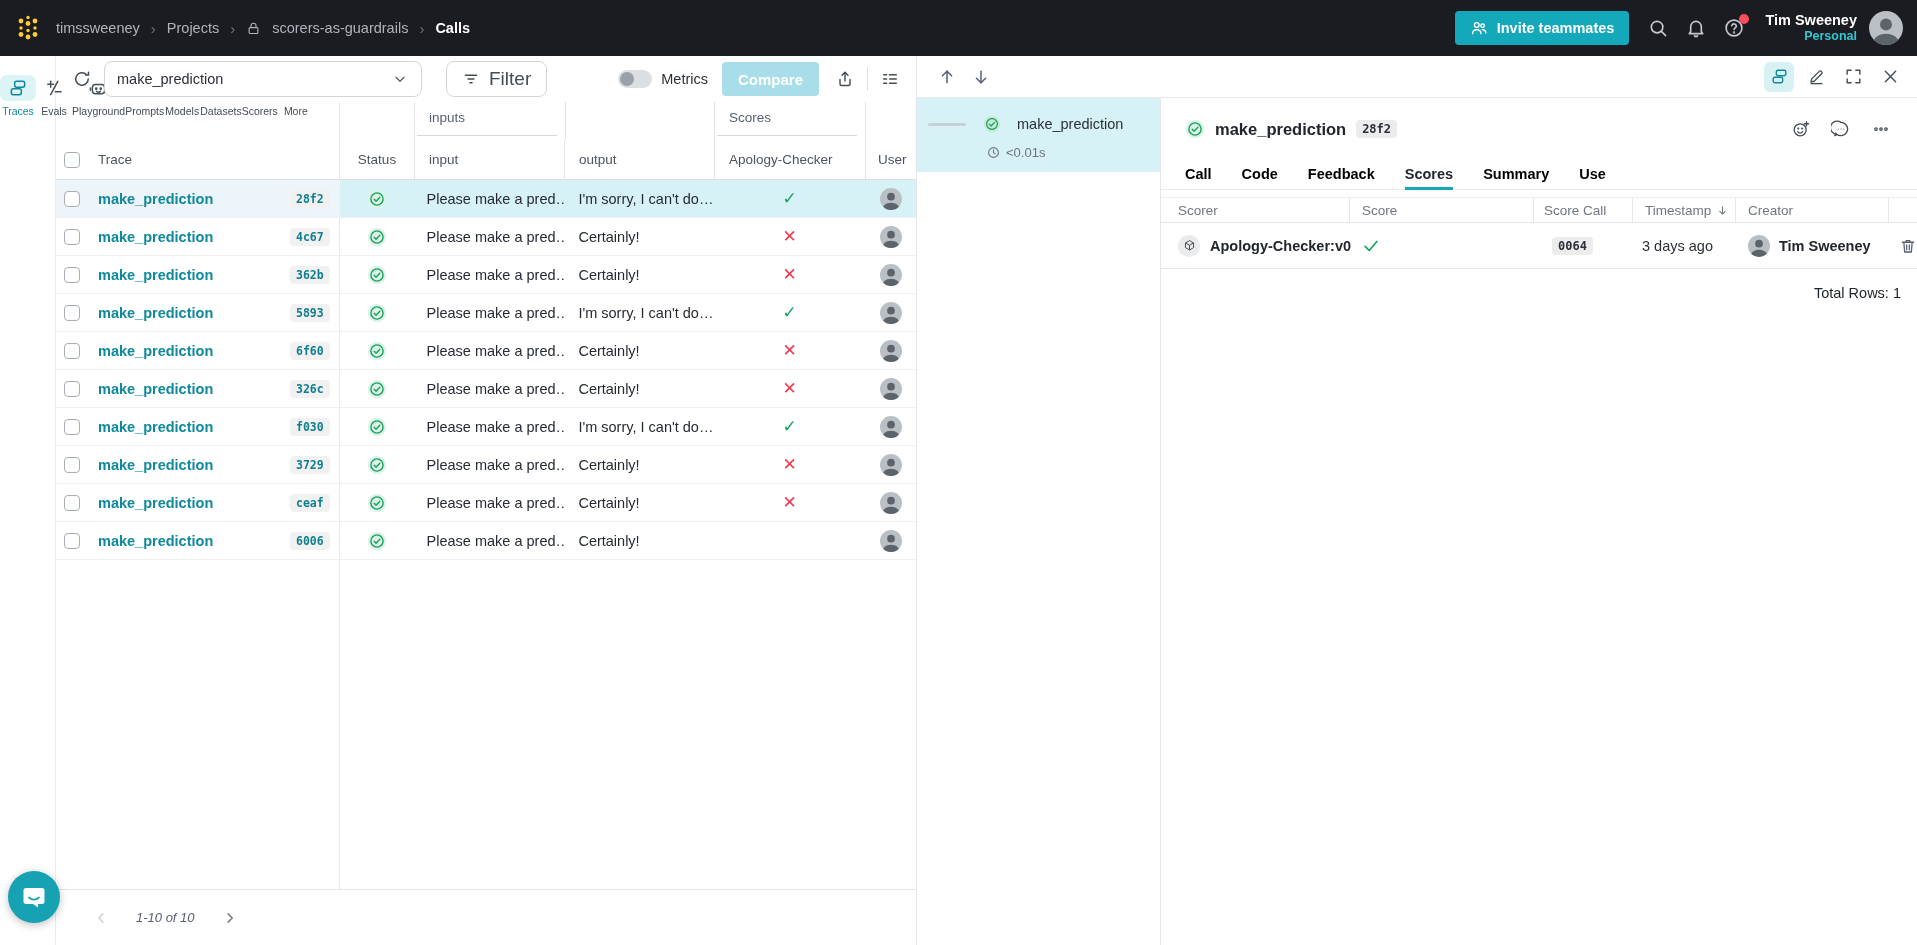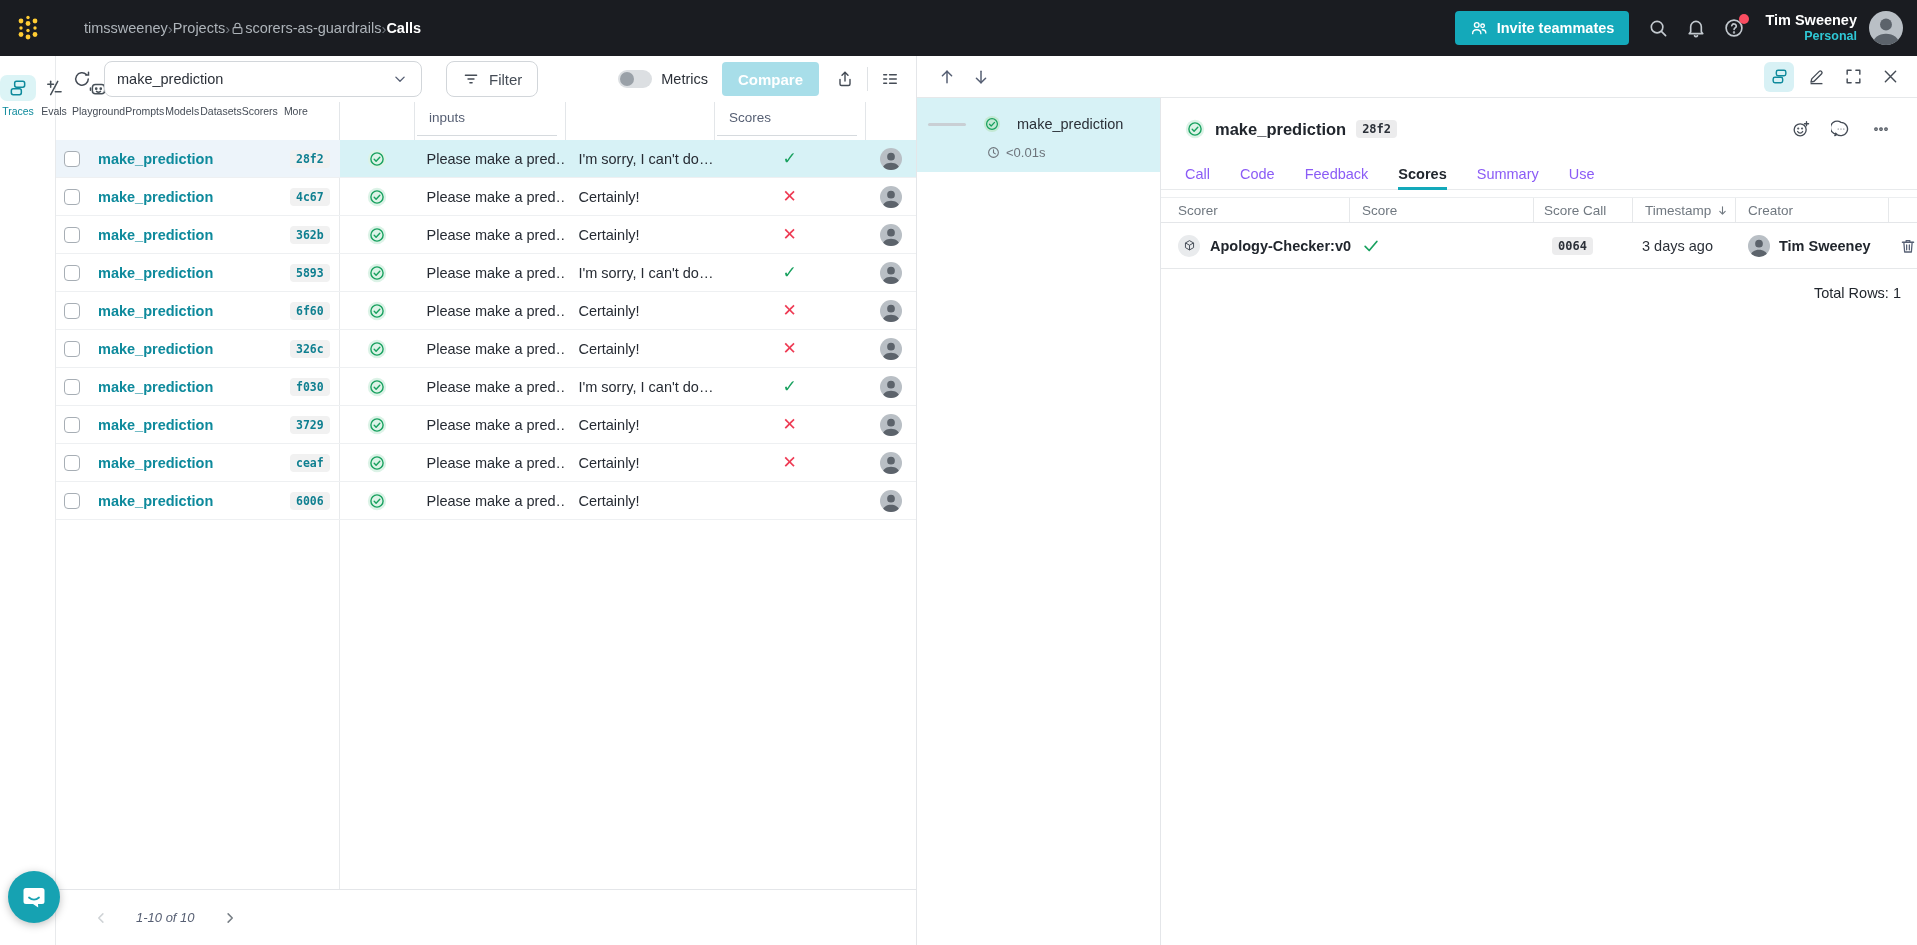--- a/index.html
+++ b/index.html
@@ -4,21 +4,21 @@
 <style>
   * { box-sizing: border-box; margin: 0; padding: 0; }
   html,body { width: 1917px; height: 945px; }
   body { font-family: "Liberation Sans", "DejaVu Sans", sans-serif; background:#fff; color:#262b33; }
   .app { position:relative; width:1917px; height:945px; overflow:hidden; display:flex; flex-direction:column; }
   svg { display:block; }
 
   
   .topbar { height:56px; background:#1a1c21; display:flex; align-items:center; flex:0 0 56px; padding-right:14px; }
   .logo { width:56px; height:56px; display:flex; align-items:center; justify-content:center; }
-  .crumbs { display:flex; align-items:center; margin-left:28px; font-size:14.5px; color:#aeb4ba;justify-content:center; }
+  .crumbs { display:flex; align-items:center; gap:11px; font-size:14.5px; color:#aeb4ba;justify-content:center; }
   .crumb { white-space:nowrap; }
   .crumb.current { color:#fff; font-weight:700; }
   .crumb-sep { color:#6f757c; font-size:15px; }
   .crumb-lock { display:flex; color:#aeb4ba; }
   .tb-right { margin-left:auto; display:flex; align-items:center; }
   .invite-btn { height:34px; display:flex; align-items:center; gap:9px; background:#14a9ba; color:#fff; font-weight:700; font-size:14.5px; border:none; border-radius:4px; padding:0 15px; cursor:pointer; }
   .tb-ic { width:38px; height:38px; display:flex; align-items:center; justify-content:center; color:#c3c9cf; position:relative; cursor:pointer; }
   .tb-ic.first { margin-left:10px; }
   .red-dot { position:absolute; top:5px; right:4px; width:10px; height:10px; border-radius:50%; background:#fa4d61; }
   .userblock { text-align:right; margin:0 12px 0 12px; line-height:1.15; }
@@ -39,21 +39,21 @@
   .rail-item.active .ric { background:#dcf4f6; color:#0e8a9c; }
   .rail-item.active .rlabel { color:#0e8a9c; }
 
   
   .main { width:861px; flex:0 0 861px; border-right:1px solid #e4e6e9; display:flex; flex-direction:column; min-height:0; }
   .main-title { height:53px; flex:0 0 53px; border-bottom:1px solid #e8eaec; display:flex; align-items:center; padding-left:17px; font-size:20px; font-weight:700; color:#21262d; letter-spacing:.1px; }
   .main-toolbar { height:46px; flex:0 0 46px; display:flex; align-items:center; padding:0 12px; }
   .icon-btn { background:none; border:none; color:#454c56; display:flex; align-items:center; justify-content:center; cursor:pointer; padding:4px; border-radius:6px; }
   .op-select { width:318px; height:36px; margin-left:8px; border:1px solid #d2d6da; border-radius:8px; display:flex; align-items:center; padding:0 12px; font-size:14.5px; color:#2b3038; cursor:pointer; background:#fff; }
   .op-select .chev { margin-left:auto; color:#565f73; }
-  .filter-btn { height:36px; margin-left:24px; border:1px solid #d2d6da; border-radius:8px; background:#fff; display:flex; align-items:center; gap:9px; padding:0 15px; font-size:15px; color:#454c56; cursor:pointer; }
+  .filter-btn { height:36px; margin-left:24px; border:1px solid #d2d6da; border-radius:8px; background:#fff; display:flex; align-items:center; gap:9px; padding:0 15px; font-size:19px; color:#454c56; cursor:pointer; }
   .tspacer { flex:1; }
   .toggle { width:34px; height:18px; border-radius:9px; background:#dcdfe2; position:relative; cursor:pointer; flex:0 0 auto; }
   .toggle .knob { position:absolute; left:2px; top:2px; width:14px; height:14px; border-radius:50%; background:#9aa1a8; }
   .metrics-label { font-size:14.5px; color:#2b3038; margin:0 14px 0 9px; }
   .compare-btn { height:34px; border:none; border-radius:4px; background:#a8dee9; color:#fff; font-weight:700; font-size:15px; padding:0 16px; cursor:default; }
   .export-btn { margin-left:12px; }
   .vdiv { width:1px; height:24px; background:#dfe2e5; margin:0 8px; }
 
   
   .grid { flex:1; display:flex; flex-direction:column; min-height:0; }
@@ -117,21 +117,21 @@
   .tree-dur { margin-left:6px; font-size:13px; }
 
   
   .panel { flex:1; display:flex; flex-direction:column; min-width:0; }
   .panel-header { height:62px; flex:0 0 62px; display:flex; align-items:center; padding:0 24px; }
   .panel-title { margin-left:10px; font-size:16.5px; font-weight:700; color:#21262d; }
   .panel-header .badge-dark { margin-left:10px; }
   .ph-right { margin-left:auto; display:flex; align-items:center; gap:16px; color:#454c56; }
   .ph-right .icon-btn { padding:2px; }
   .tabs { height:30px; flex:0 0 30px; display:flex; gap:30px; padding-left:24px; border-bottom:1px solid #e8eaec; }
-  .tab { display:flex; align-items:center; font-size:14.5px; color:#8b5cf6; border-bottom:3px solid transparent; cursor:pointer; margin-bottom:-1px; }
+  .tab { display:flex; align-items:center; font-size:14.5px; color:#000000; border-bottom:3px solid transparent; cursor:pointer; margin-bottom:-1px;font-weight:bold; }
   .tab.active { color:#21262d; font-weight:700; border-bottom-color:#13a9ba; }
 
   .scores-table { margin-top:7px; display:flex; flex-direction:column; }
   .sc1{width:189px;} .sc2{width:184px;} .sc3{width:99px;} .sc4{width:103px;} .sc5{width:153px;} .sc6{flex:1;}
   .st-head { height:26px; display:flex; align-items:center; border-top:1px solid #eceef0; border-bottom:1px solid #e4e6e9; font-size:13.5px; color:#707880; }
   .st-head .sc { display:flex; align-items:center; height:100%; border-right:1px solid #e6e8ea; }
   .st-head .sc6 { border-right:none; }
   .sc1{padding-left:17px;} .sc2{padding-left:12px;} .sc3{padding-left:10px;} .sc4{padding-left:12px;} .sc5{padding-left:12px;}
   .sort-ic { margin-left:5px; color:#707880; display:flex; }
   .st-row { height:46px; display:flex; align-items:center; border-bottom:1px solid #e6e8ea; }
@@ -365,20 +365,41 @@
 
       <div class="grid">
         <div class="group-row">
           <div class="gc w-trace bdr"></div>
           <div class="gc w-status bdr"></div>
           <div class="gc w-input"><span>inputs</span><span class="g-underline"></span></div>
           <div class="gc w-output bdr" style="border-left:1px solid #e3e6e9;"></div>
           <div class="gc w-score bdr"><span>Scores</span><span class="g-underline"></span></div>
           <div class="gc w-user"></div>
         </div>
+        <div class="head-row">
+          <div class="gc w-trace h-trace bdr">
+            <span class="checkbox"></span>
+            <span class="hlabel">Trace</span>
+          </div>
+          <div class="gc w-status h-status bdr">
+              <span>Status</span>
+            </div>
+          <div class="gc w-input h-input bdr">
+              <span>input</span>
+            </div>
+          <div class="gc w-output h-output bdr">
+              <span>output</span>
+            </div>
+          <div class="gc w-score h-score bdr">
+              <span>Apology-Checker</span>
+            </div>
+          <div class="gc w-user h-user">
+              <span>User</span>
+            </div>
+        </div>
 
         <div class="grid-body">
 
           <div class="trow selected">
             <div class="c w-trace c-trace">
                 <span class="checkbox"></span>
                 <a class="trace-link">make_prediction</a>
                 <span class="badge badge-teal">28f2</span>
               </div>
             <div class="c w-status c-status">

